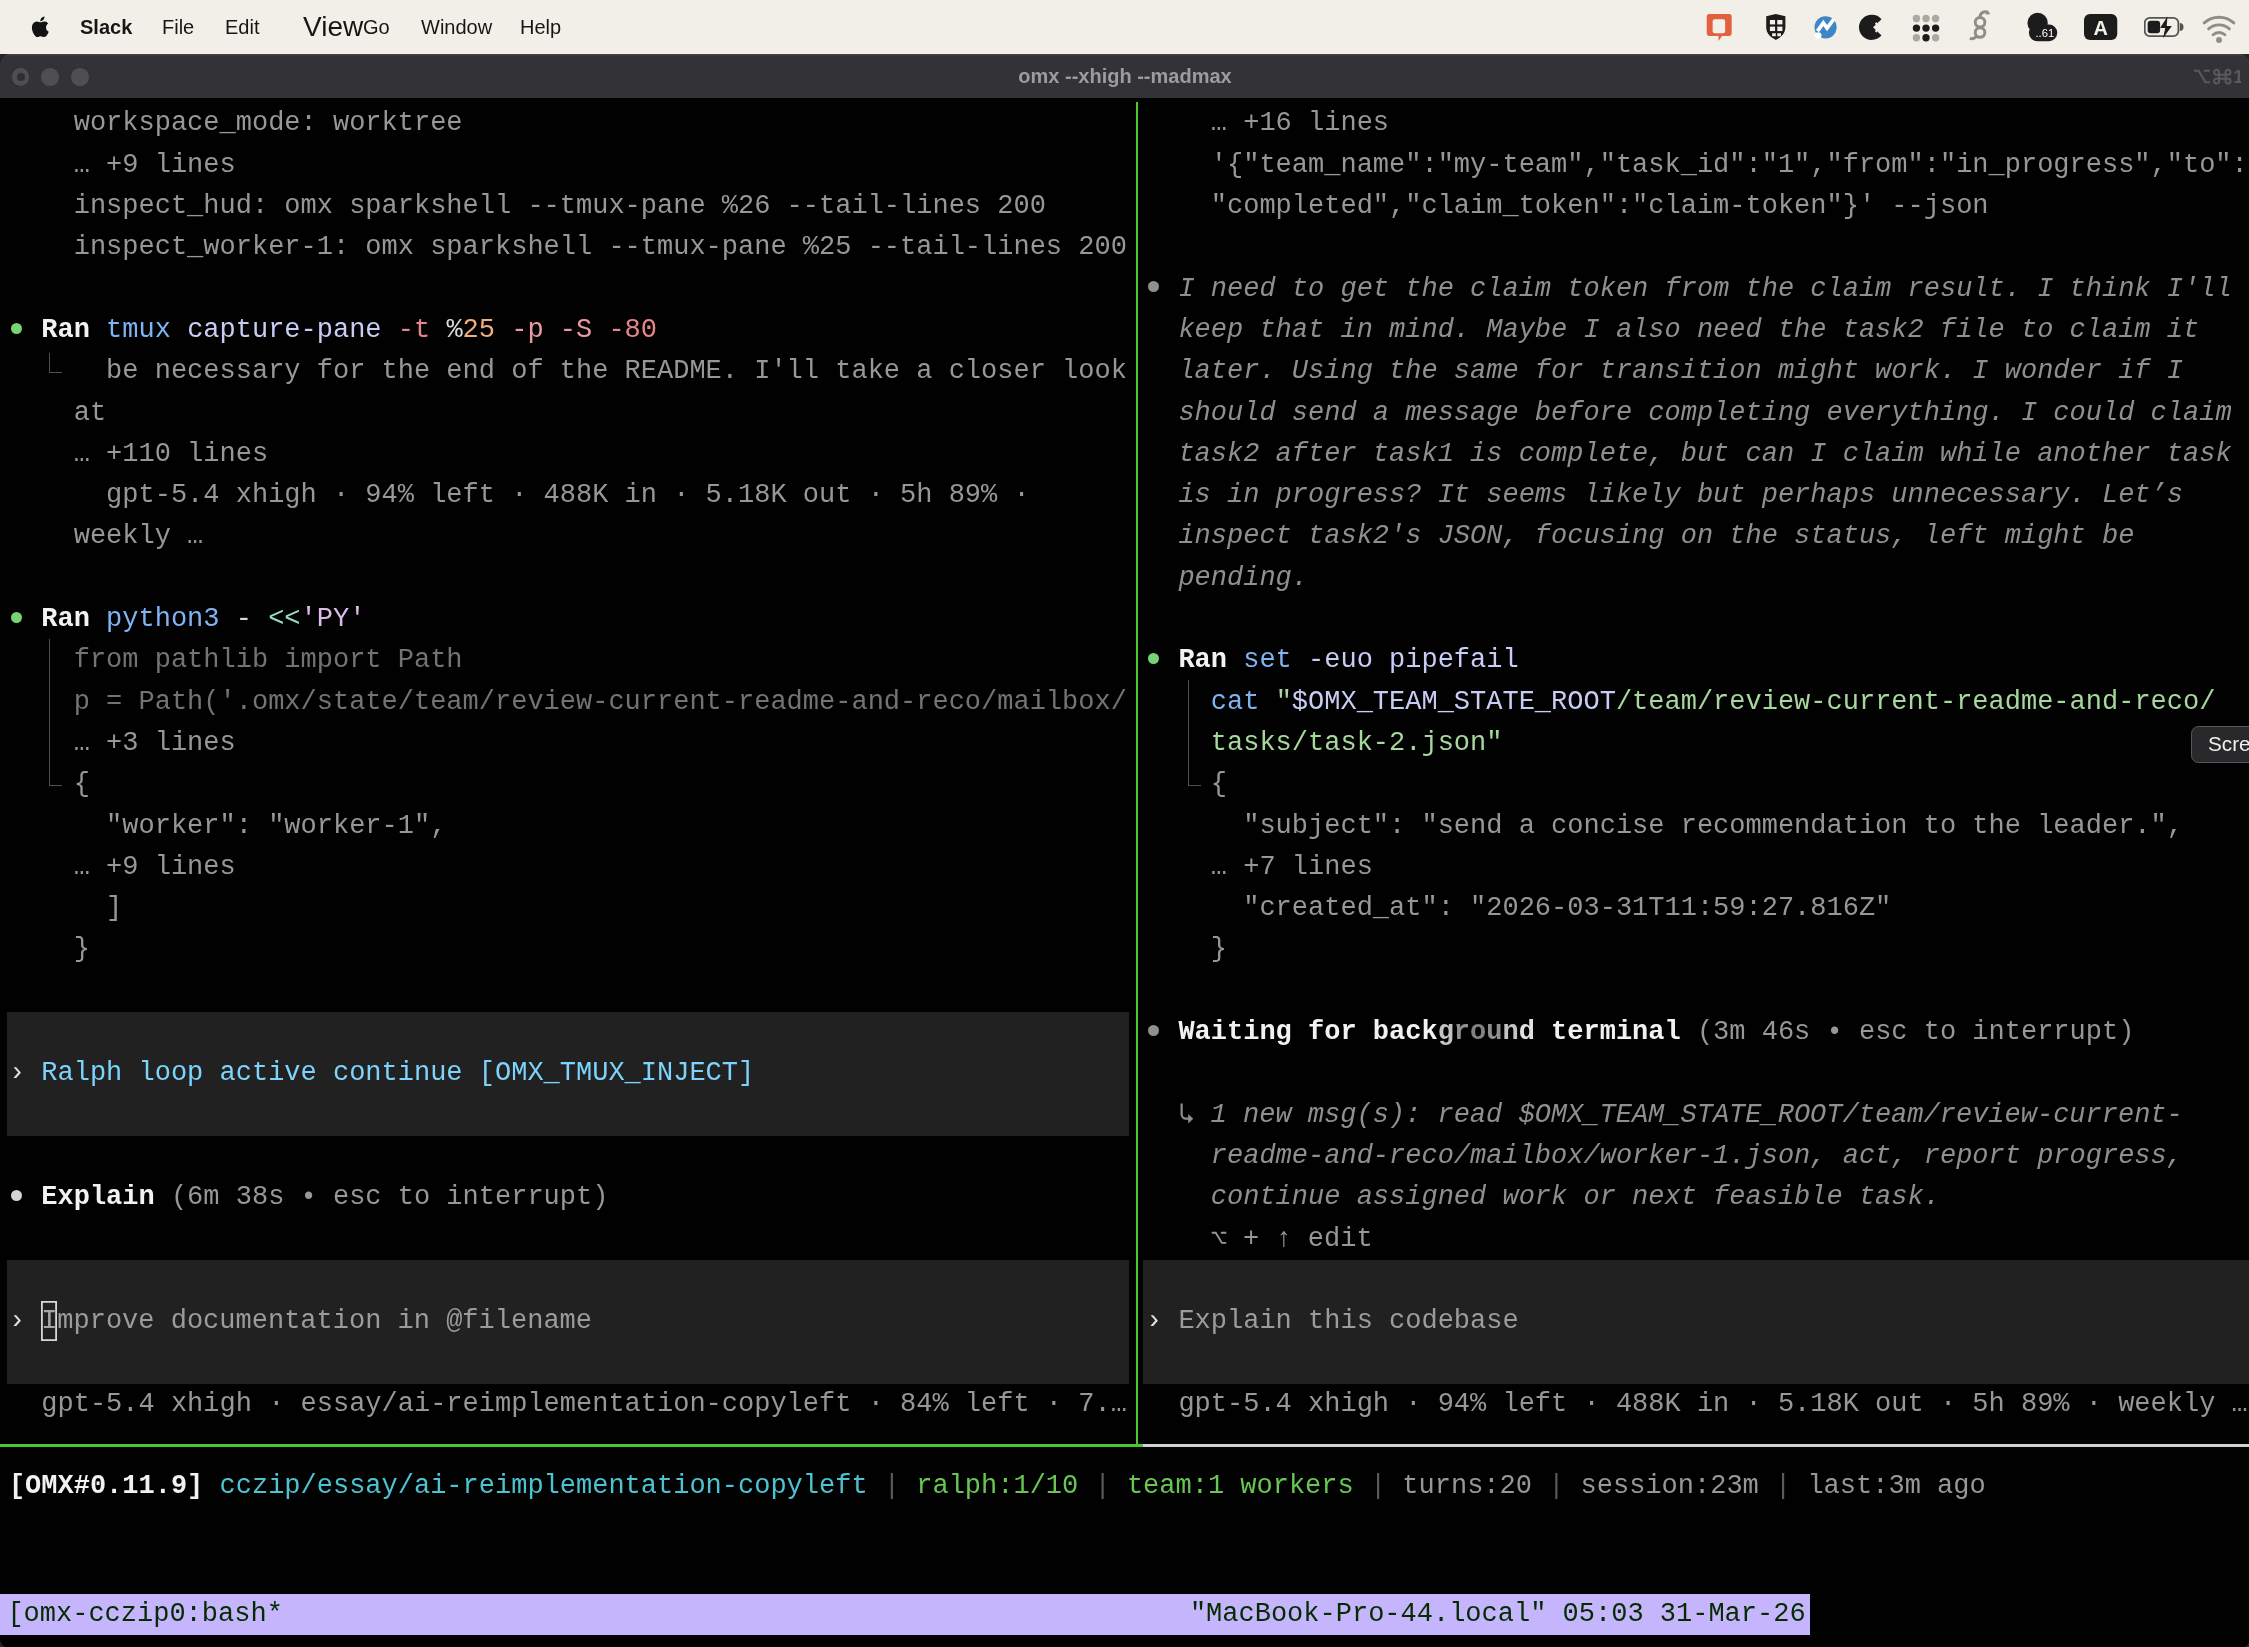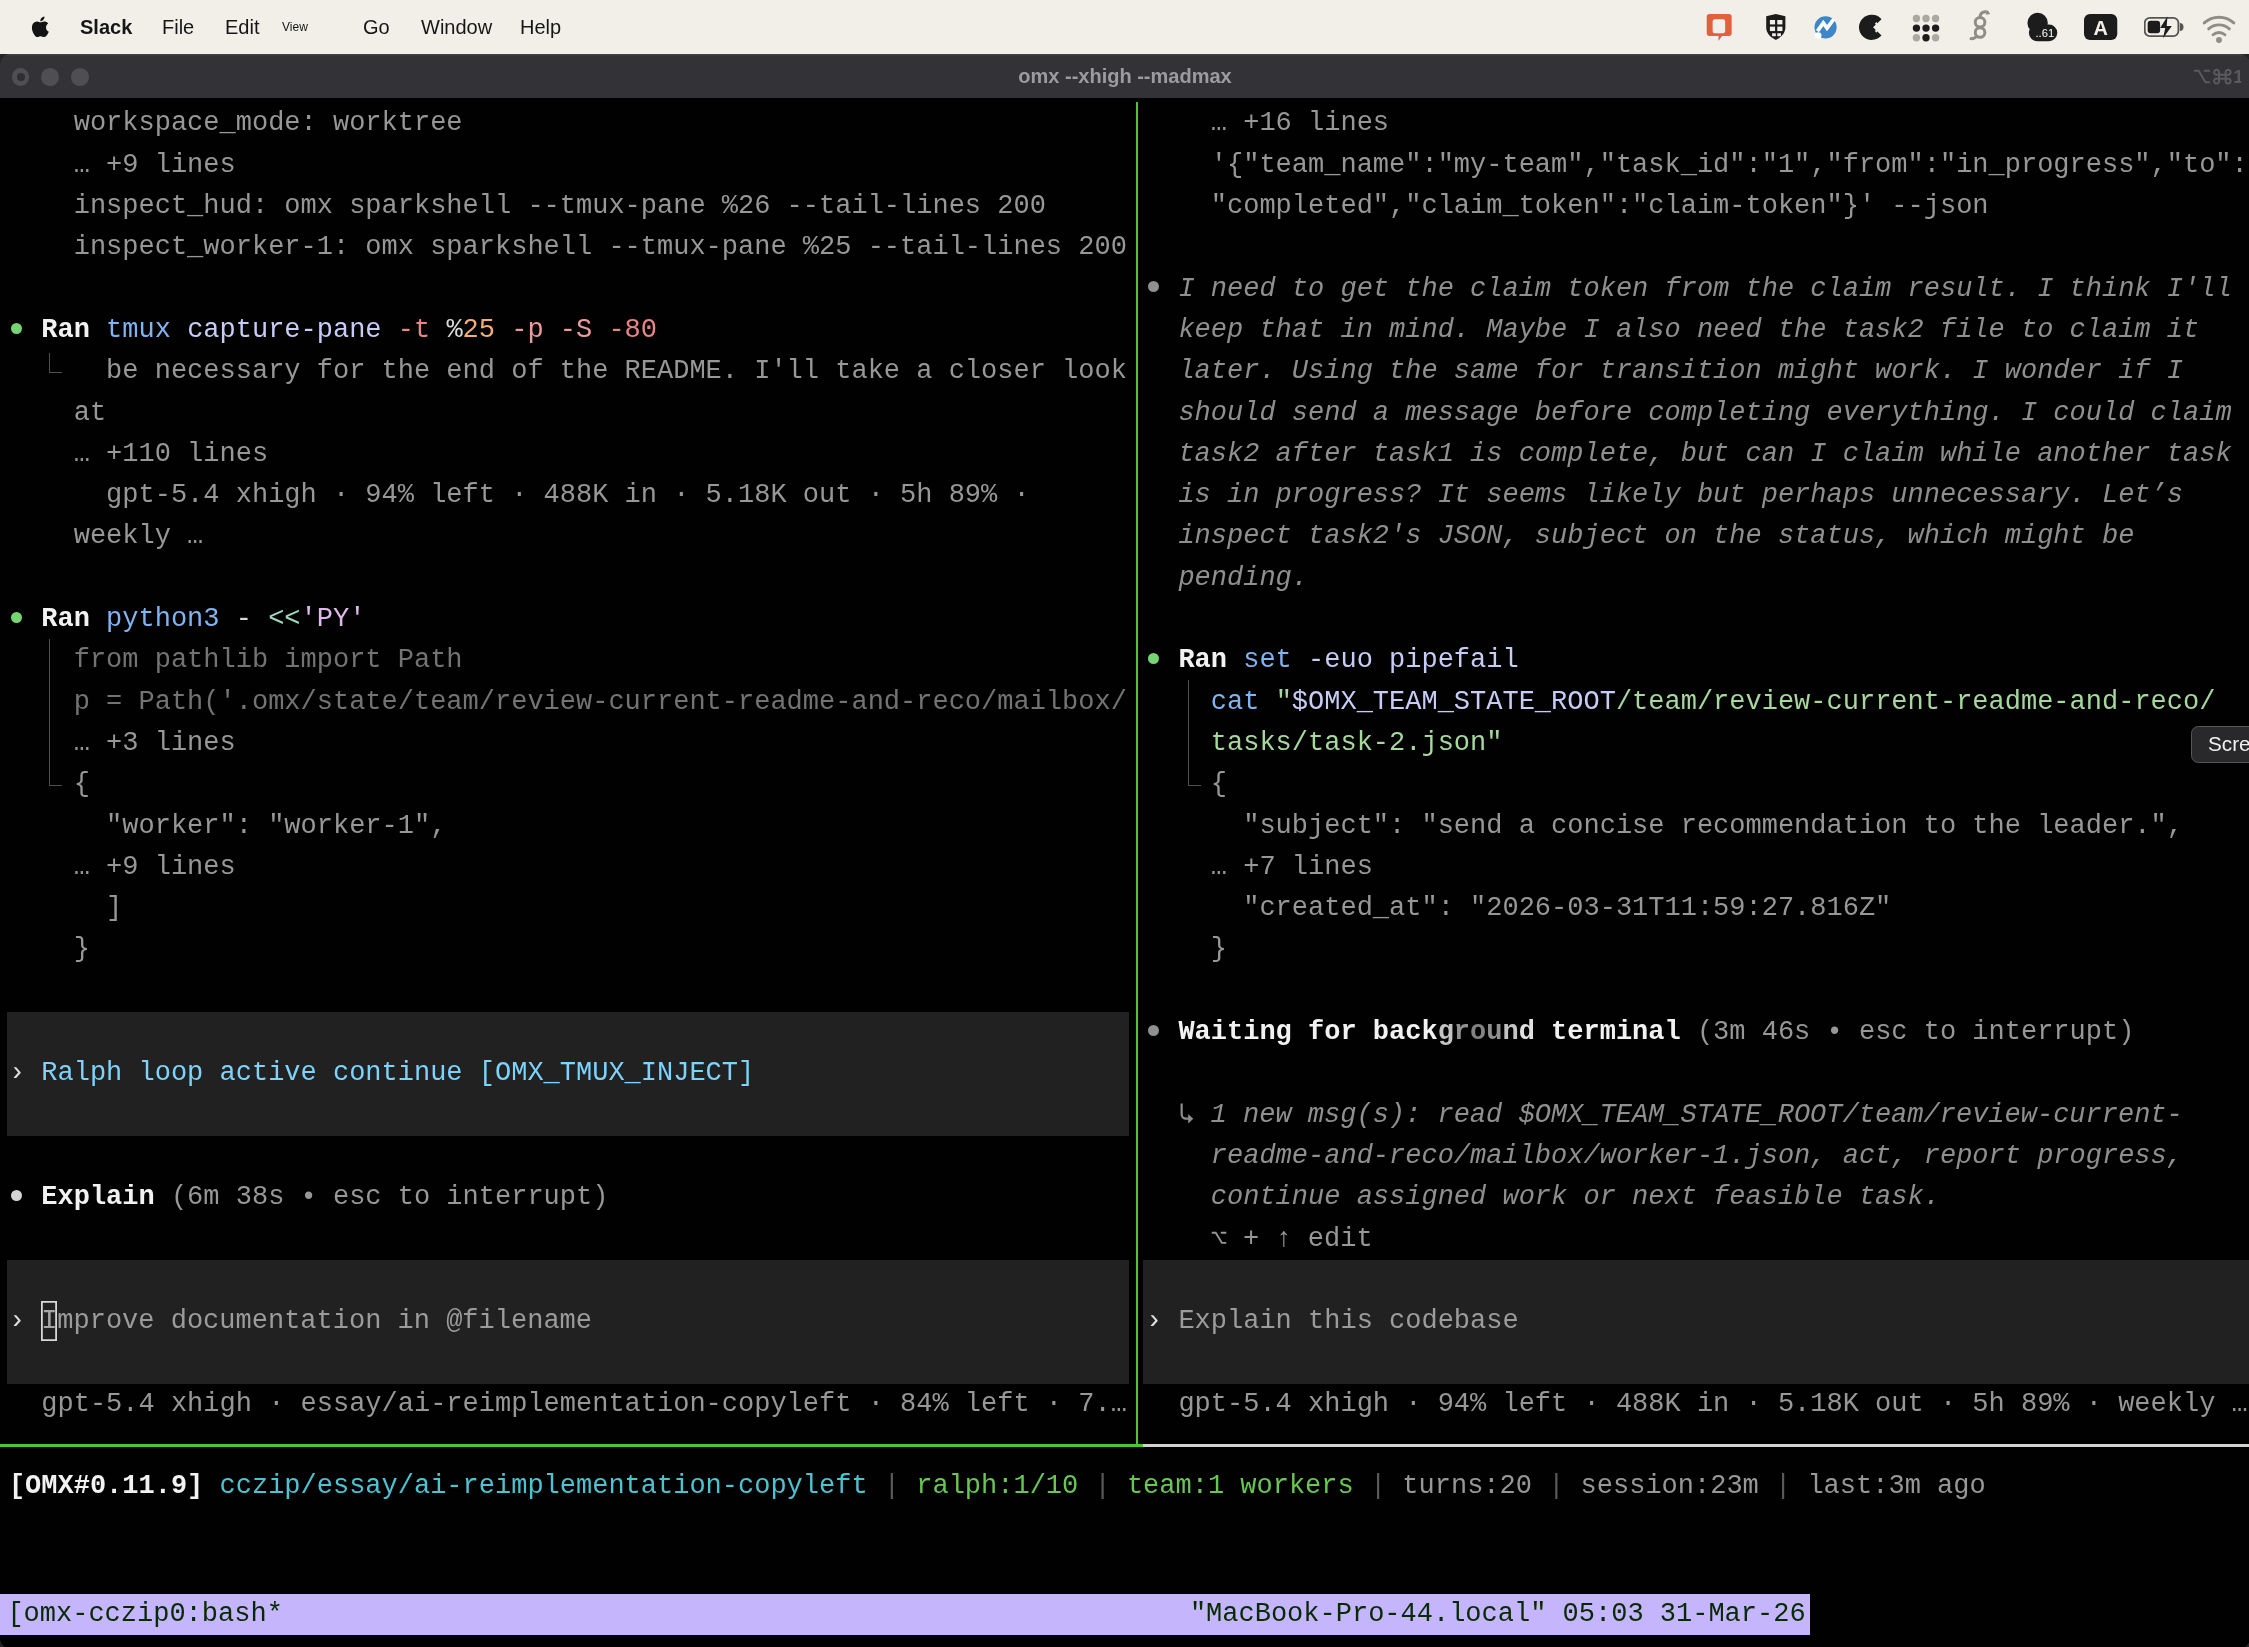--- a/index.html
+++ b/index.html
@@ -27,21 +27,21 @@
 <div id="p">
 <div id="menu">
 <svg class="mi" style="left:29.5px" width="19" height="54" viewBox="0 0 26 73">
         <g transform="translate(0,22)">
           <path fill="#131313" transform="scale(1.18)" d="M12.152 6.896c-.948 0-2.415-1.078-3.96-1.04-2.04.027-3.91 1.183-4.961 3.014-2.117 3.675-.546 9.103 1.519 12.09 1.013 1.454 2.208 3.09 3.792 3.039 1.52-.065 2.09-.987 3.935-.987 1.831 0 2.35.987 3.96.948 1.637-.026 2.676-1.48 3.676-2.948 1.156-1.688 1.636-3.325 1.662-3.415-.039-.013-3.182-1.221-3.22-4.857-.026-3.04 2.48-4.494 2.597-4.559-1.429-2.09-3.623-2.324-4.39-2.376-2-.156-3.675 1.09-4.61 1.09zM15.53 3.83c.843-1.012 1.4-2.427 1.245-3.83-1.207.052-2.662.805-3.532 1.818-.78.896-1.454 2.338-1.273 3.714 1.338.104 2.715-.688 3.56-1.702z"></path>
         </g>
       </svg>
 <div class="mi" style="left:80px;font-weight:bold;font-size:20px;line-height:54px">Slack</div>
 <div class="mi" style="left:162px;font-size:20px;line-height:54px">File</div>
 <div class="mi" style="left:225px;font-size:20px;line-height:54px">Edit</div>
-<div class="mi" style="left:282px;font-size:12px;line-height:54px">View</div>
+<div class="mi" style="left:303px;font-size:28px;line-height:54px">View</div>
 <div class="mi" style="left:363px;font-size:20px;line-height:54px">Go</div>
 <div class="mi" style="left:421px;font-size:20px;line-height:54px">Window</div>
 <div class="mi" style="left:520px;font-size:20px;line-height:54px">Help</div>
 <svg class="mi" style="left:1706px" width="28" height="54" viewBox="0 0 38 73">
         <path fill="#e2603c" d="M4 20h28a4 4 0 0 1 4 4v24a4 4 0 0 1-4 4H22l-5 7v-7H4a4 4 0 0 1-4-4V24a4 4 0 0 1 4-4z" transform="translate(1,0) scale(0.94)"></path>
         <rect x="9" y="26" width="17" height="19" rx="3" fill="#f1efe8"></rect>
       </svg>
 <svg class="mi" style="left:1764px" width="23.6" height="54" viewBox="0 0 32 73">
         <path fill="#1c1c1c" d="M16 19l13 3v15c0 8-6 14-13 17-7-3-13-9-13-17V22z"></path>
         <g fill="#f1efe8">
@@ -157,21 +157,21 @@
 <div class="r " style="left:8.9px;top:1412px"><b class="w">[OMX#0.11.9]</b> <span class="cyn">cczip/essay/ai-reimplementation-copyleft</span> <span class="sep">|</span> <span class="hgr">ralph:1/10</span> <span class="sep">|</span> <span class="hgr">team:1 workers</span> <span class="sep">|</span> turns:20 <span class="sep">|</span> session:23m <span class="sep">|</span> last:3m ago</div>
 <div class="r " style="left:1146px;top:49px">    … +16 lines</div>
 <div class="r " style="left:1146px;top:91px">    '{"team_name":"my-team","task_id":"1","from":"in_progress","to":</div>
 <div class="r " style="left:1146px;top:132px">    "completed","claim_token":"claim-token"}' --json</div>
 <div class="r " style="left:1146px;top:215px">  <i>I need to get the claim token from the claim result. I think I'll</i></div>
 <div class="r " style="left:1146px;top:256px">  <i>keep that in mind. Maybe I also need the task2 file to claim it</i></div>
 <div class="r " style="left:1146px;top:339px">  <i>should send a message before completing everything. I could claim</i></div>
 <div class="r " style="left:1146px;top:297px">  <i>later. Using the same for transition might work. I wonder if I</i></div>
 <div class="r " style="left:1146px;top:380px">  <i>task2 after task1 is complete, but can I claim while another task</i></div>
 <div class="r " style="left:1146px;top:421px">  <i>is in progress? It seems likely but perhaps unnecessary. Let’s</i></div>
-<div class="r " style="left:1146px;top:462px">  <i>inspect task2's JSON, subject on the status, which might be</i></div>
+<div class="r " style="left:1146px;top:462px">  <i>inspect task2's JSON, focusing on the status, left might be</i></div>
 <div class="r " style="left:1146px;top:504px">  <i>pending.</i></div>
 <div class="r " style="left:1146px;top:628px">    <span class="blu">cat</span> <span class="grn2">"</span><span class="lav">$OMX_TEAM_STATE_ROOT</span><span class="grn2">/team/review-current-readme-and-reco/</span></div>
 <div class="r " style="left:1146px;top:586px">  <b class="w">Ran</b> <span class="blu">set</span> <span class="lav">-euo pipefail</span></div>
 <div class="r " style="left:1146px;top:669px">    <span class="grn2">tasks/task-2.json"</span></div>
 <div class="r " style="left:1146px;top:710px">    {</div>
 <div class="r " style="left:1146px;top:752px">      "subject": "send a concise recommendation to the leader.",</div>
 <div class="r " style="left:1146px;top:793px">    … +7 lines</div>
 <div class="r " style="left:1146px;top:834px">      "created_at": "2026-03-31T11:59:27.816Z"</div>
 <div class="r " style="left:1146px;top:875px">    }</div>
 <div class="r " style="left:1146px;top:958px">  <b class="w">Waiting for back<span class="s1">g</span><span class="s2">r</span><span class="s3">o</span><span class="s2">u</span><span class="s1">n</span><span class="s0">d</span> terminal</b> (3m 46s • esc to interrupt)</div>

